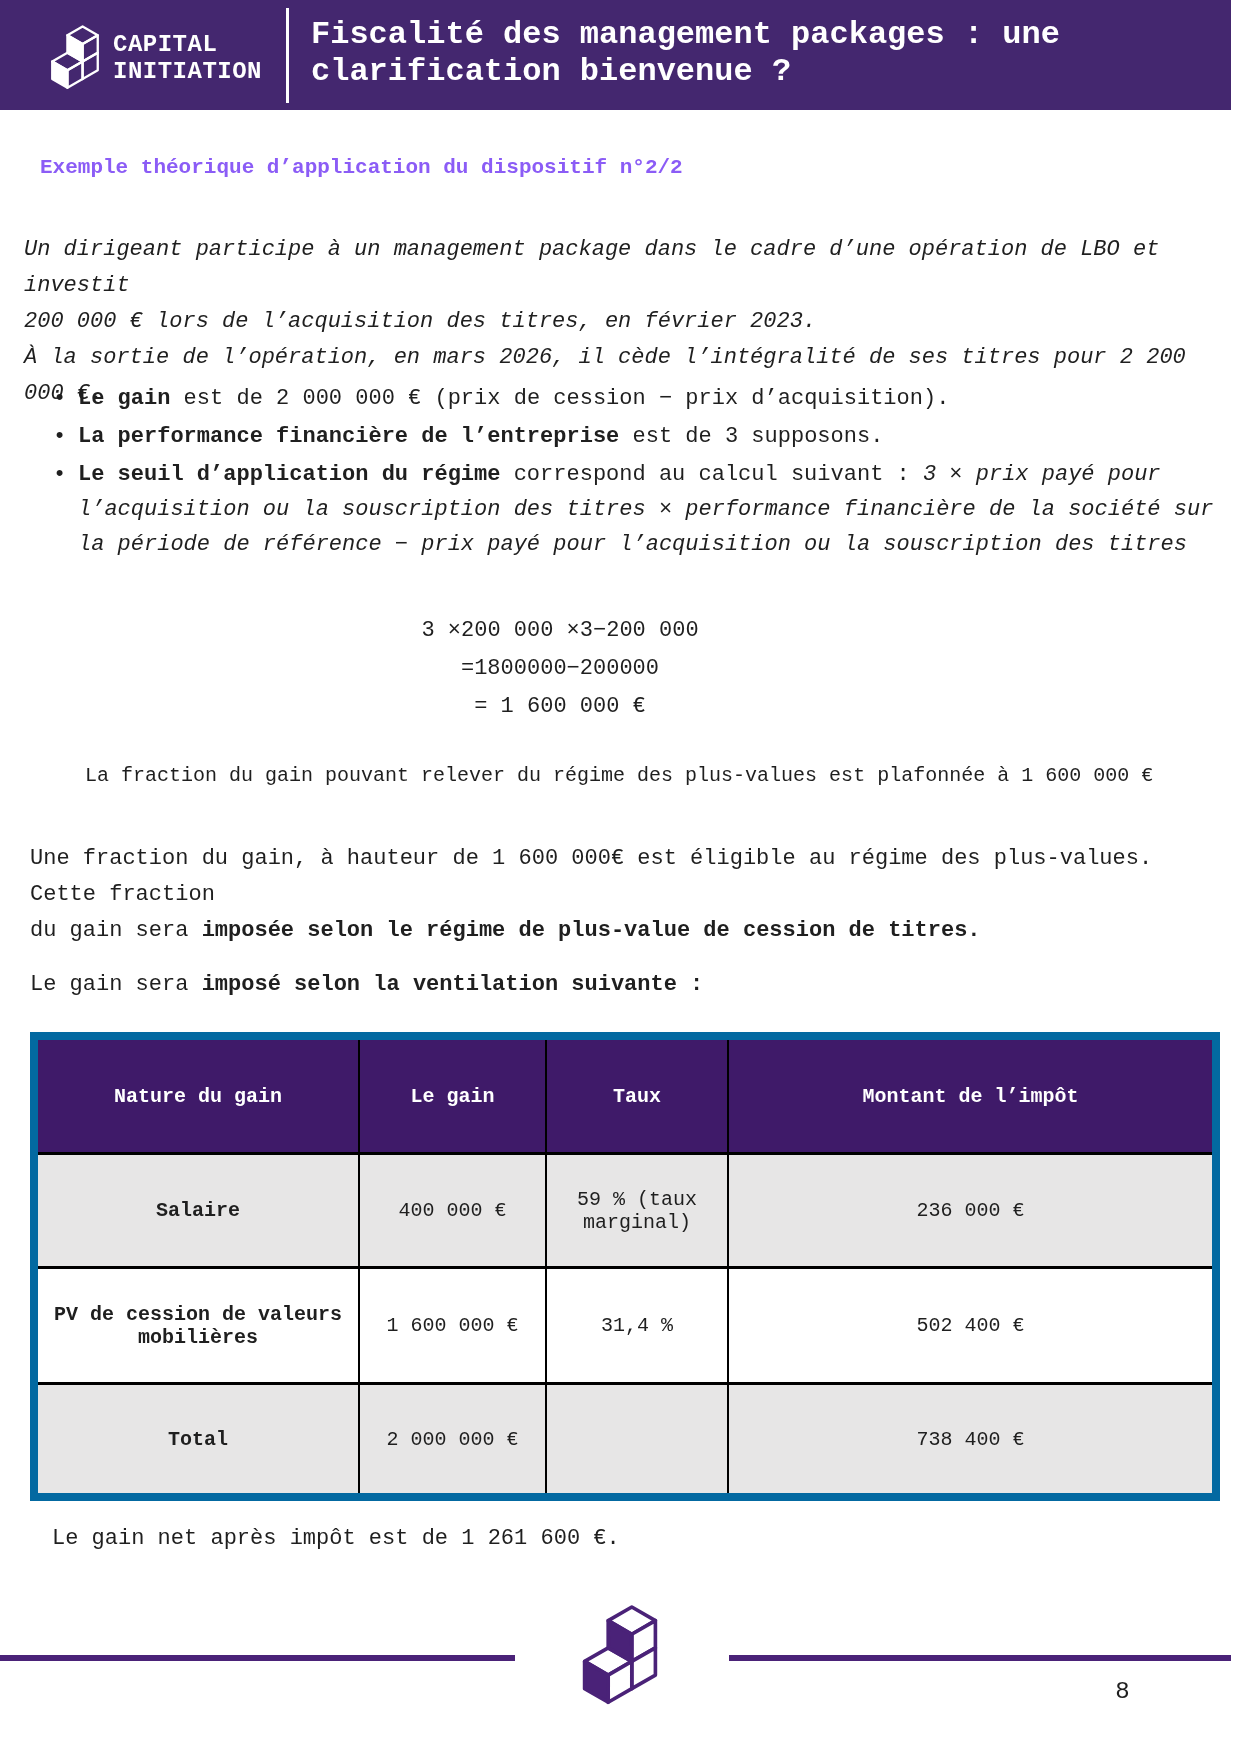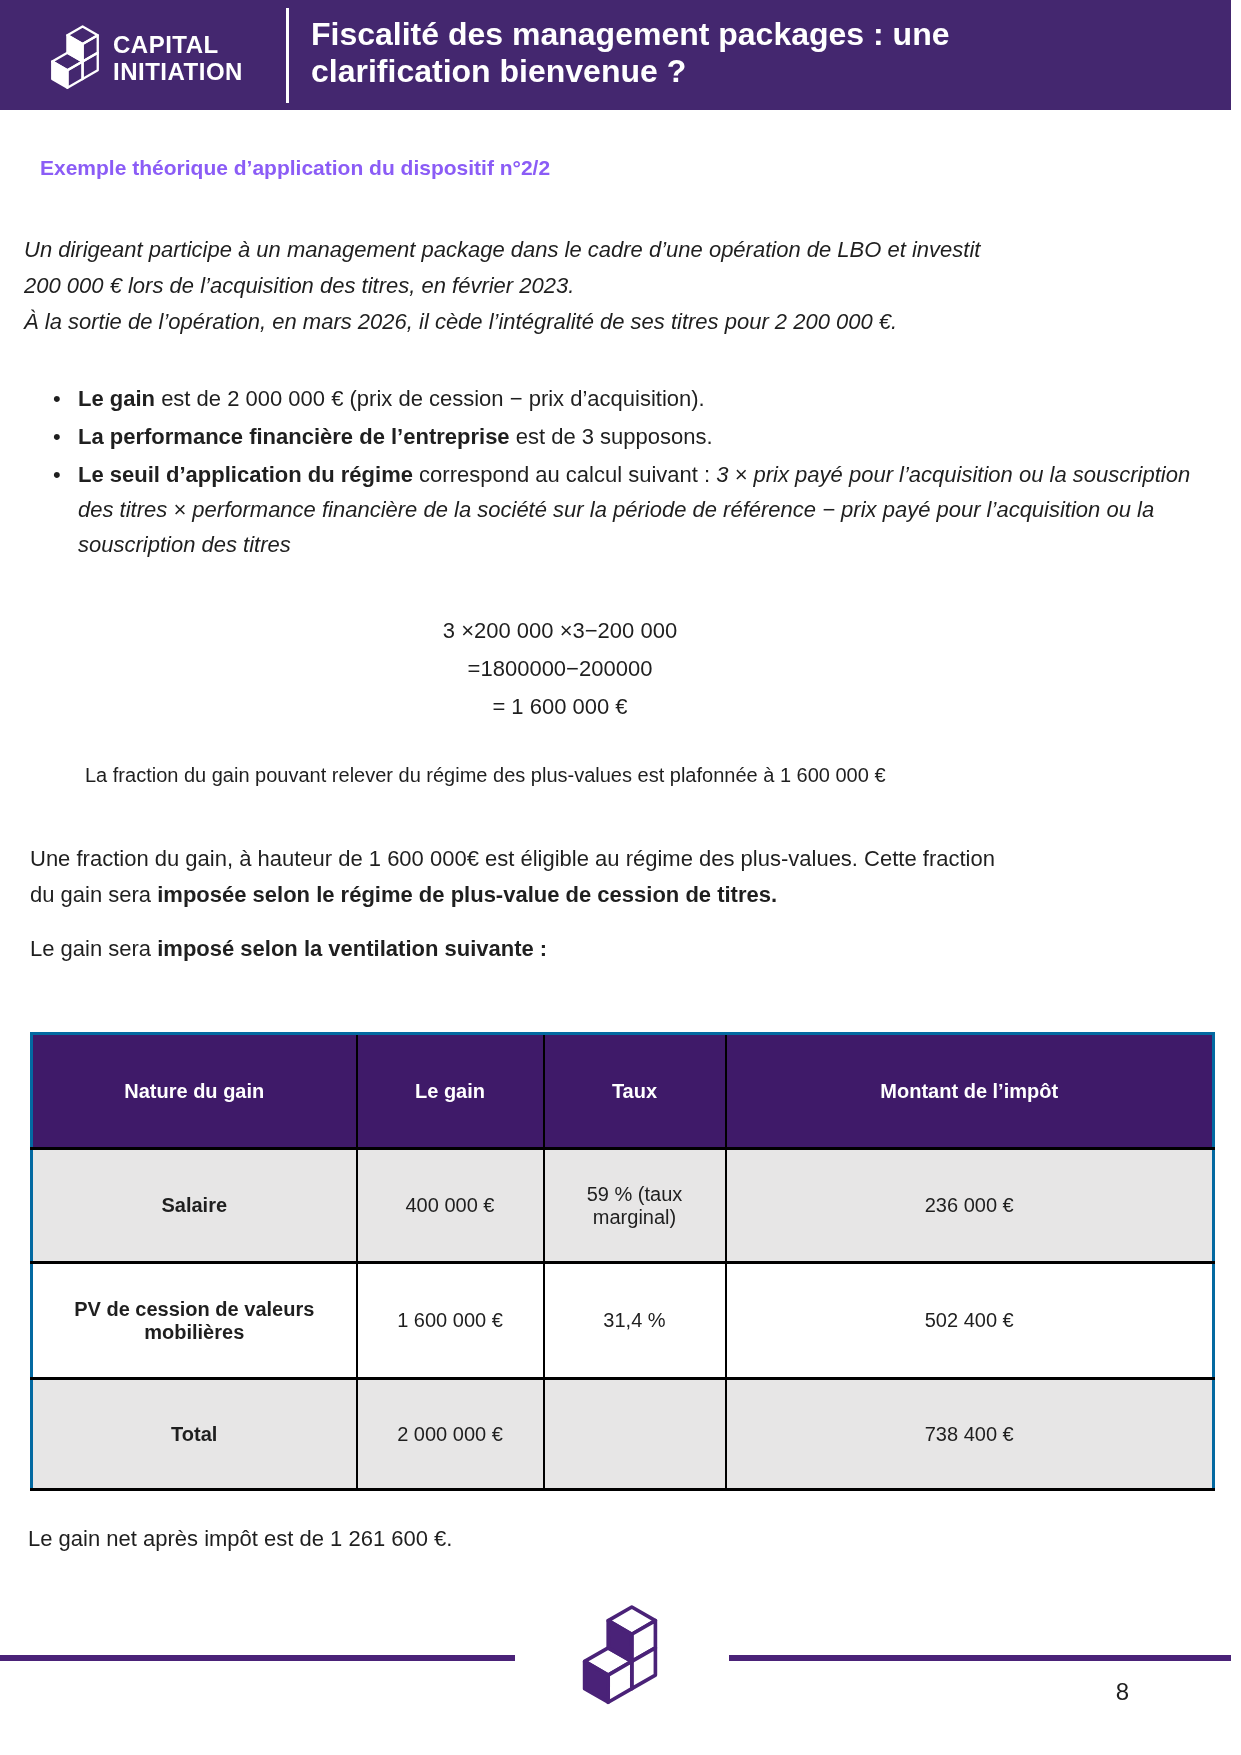--- a/index.html
+++ b/index.html
@@ -1,18 +1,18 @@
 <!DOCTYPE html>
 <html><head>
 <meta charset="utf-8">
 <style>
   html,body{margin:0;padding:0;background:#ffffff;}
   .page{
     position:relative;width:1231px;height:1755px;background:#ffffff;overflow:hidden;
-    font-family:Liberation Sans, sans-serif;color:#1f1f1f;
+    font-family:Liberation Mono, monospace;color:#1f1f1f;
   }
   
   .header{position:absolute;left:0;top:0;width:1241px;height:110px;background:#44276f;}
   .brand-logo{position:absolute;left:37px;top:23px;width:76px;height:70px;}
   .brand-text{position:absolute;left:113px;top:31px;color:#ffffff;font-weight:bold;
     font-size:24px;line-height:27px;letter-spacing:0.5px;}
   .header-divider{position:absolute;left:286px;top:8px;width:3px;height:95px;background:#ffffff;}
   .page-title{position:absolute;left:311px;top:16px;width:900px;color:#ffffff;
     font-weight:bold;font-size:32px;line-height:37px;}
   
@@ -25,28 +25,28 @@
   .formula{position:absolute;left:30px;top:612px;width:1060px;text-align:center;font-size:22px;line-height:38px;}
   .cap-note{position:absolute;left:61px;top:764px;width:1140px;font-size:20px;margin-left:24px;}
   .para-fraction{position:absolute;left:30px;top:841px;width:1185px;font-size:22px;line-height:36px;}
   .para-ventilation{margin-top:18px;}
   b{font-weight:bold;}
   
   .tax-table{position:absolute;left:30px;top:1032px;border-collapse:collapse;table-layout:fixed;
     width:1182px;font-size:20px;}
   .tax-table th,.tax-table td{border:2px solid #000000;border-bottom-width:3px;
     text-align:center;vertical-align:middle;padding:4px 10px;}
-  .tax-table{border:3px solid #0369a1;}
+  .tax-table{border:8px solid #0369a1;}
   .tax-table thead th{background:#3f1a69;color:#ffffff;font-weight:bold;height:104px;}
   .row-gray td{background:#e7e6e6;}
   .row-white td{background:#ffffff;}
   .tax-table td:first-child{font-weight:bold;}
   .r1 td{height:103px;} .r2 td{height:105px;} .r3 td{height:100px;}
   
-  .net-gain{position:absolute;left:28px;top:1526px;font-size:22px;}
+  .net-gain{position:absolute;left:52px;top:1526px;font-size:22px;}
   .footer-line{position:absolute;top:1655px;height:6px;background:#4a2278;}
   .footer-line.left{left:0;width:515px;}
   .footer-line.right{left:729px;width:512px;}
   .footer-logo{position:absolute;left:561px;top:1601px;width:118px;height:110px;}
   .page-number{position:absolute;left:1100px;top:1678px;width:45px;text-align:center;
     font-size:24px;color:#1f1f1f;}
   
   .logo-header .face{fill:none;stroke:#ffffff;stroke-width:4;stroke-linejoin:round;}
   .logo-header .face-accent{fill:#ffffff;stroke:#ffffff;stroke-width:4;stroke-linejoin:round;}
   .logo-footer .face{fill:#ffffff;stroke:#4a2278;stroke-width:4;stroke-linejoin:round;}

